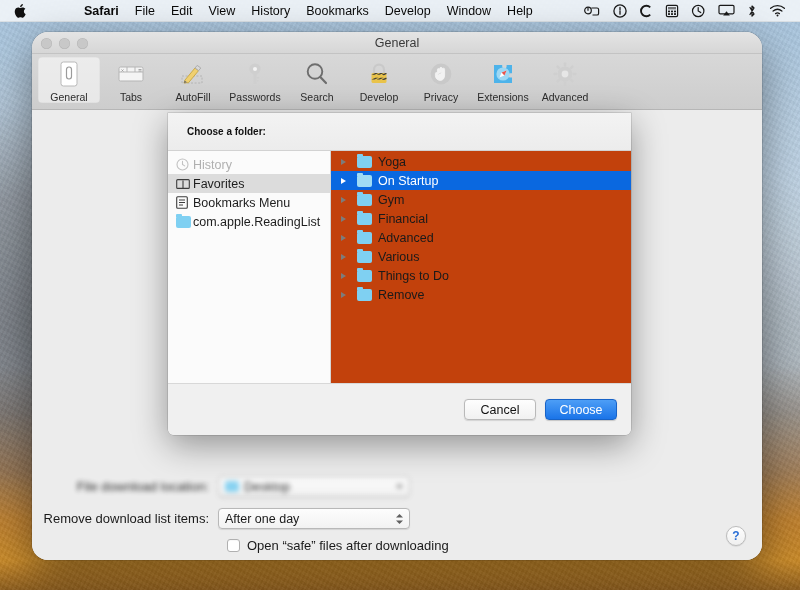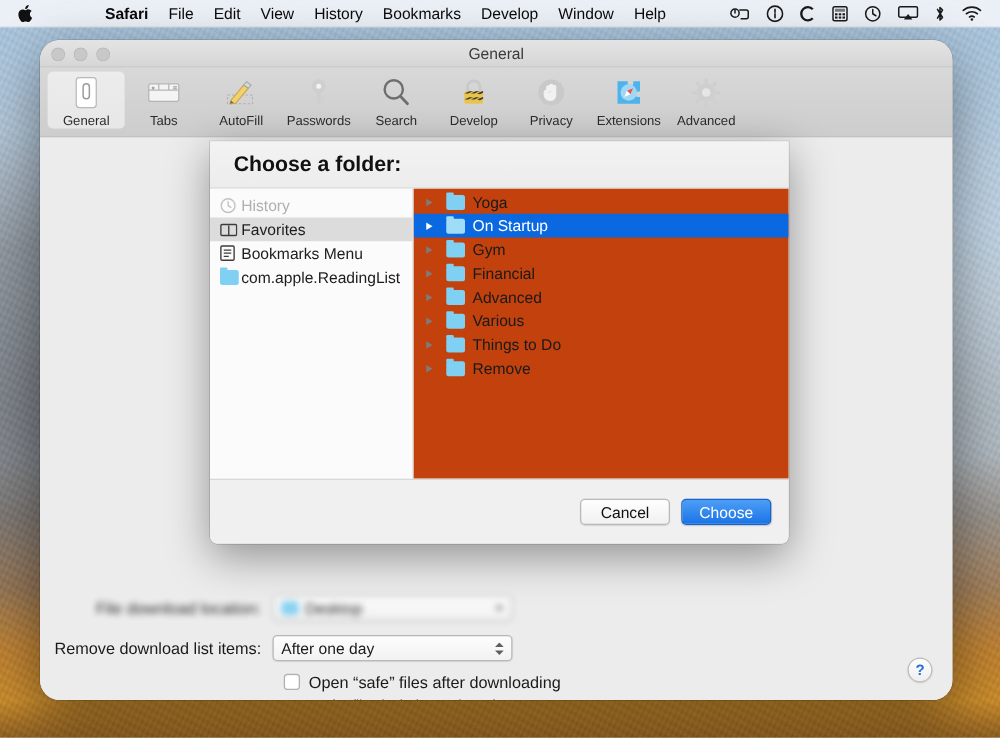--- a/index.html
+++ b/index.html
@@ -142,21 +142,21 @@
     background: #f0f0f0;
     border-radius: 0 0 6px 6px;
     box-shadow: 0 10px 34px rgba(0,0,0,0.38), 0 0 0 .5px rgba(0,0,0,0.2);
     overflow: hidden;
     display: flex; flex-direction: column;
   }
   #sheet-head {
     height: 38px; flex: none;
     background: linear-gradient(to bottom,#f3f3f3,#ececec);
     display: flex; align-items: center; padding-left: 19px;
-    font-size: 17px; font-weight: bold; color: #111;
+    font-size: 10px; font-weight: bold; color: #111;
     border-bottom: .5px solid #d2d2d2;
   }
   #browser { flex: 1 1 auto; display: flex; min-height: 0; background: #fff; }
   #sb {
     width: 163px; flex: none; background: #fbfbfb;
     border-right: .5px solid #d6d6d6; padding-top: 4px;
   }
   .sb-row {
     height: 19px; display: flex; align-items: center;
     padding-left: 8px; font-size: 12.5px; color: #1d1d1d;

